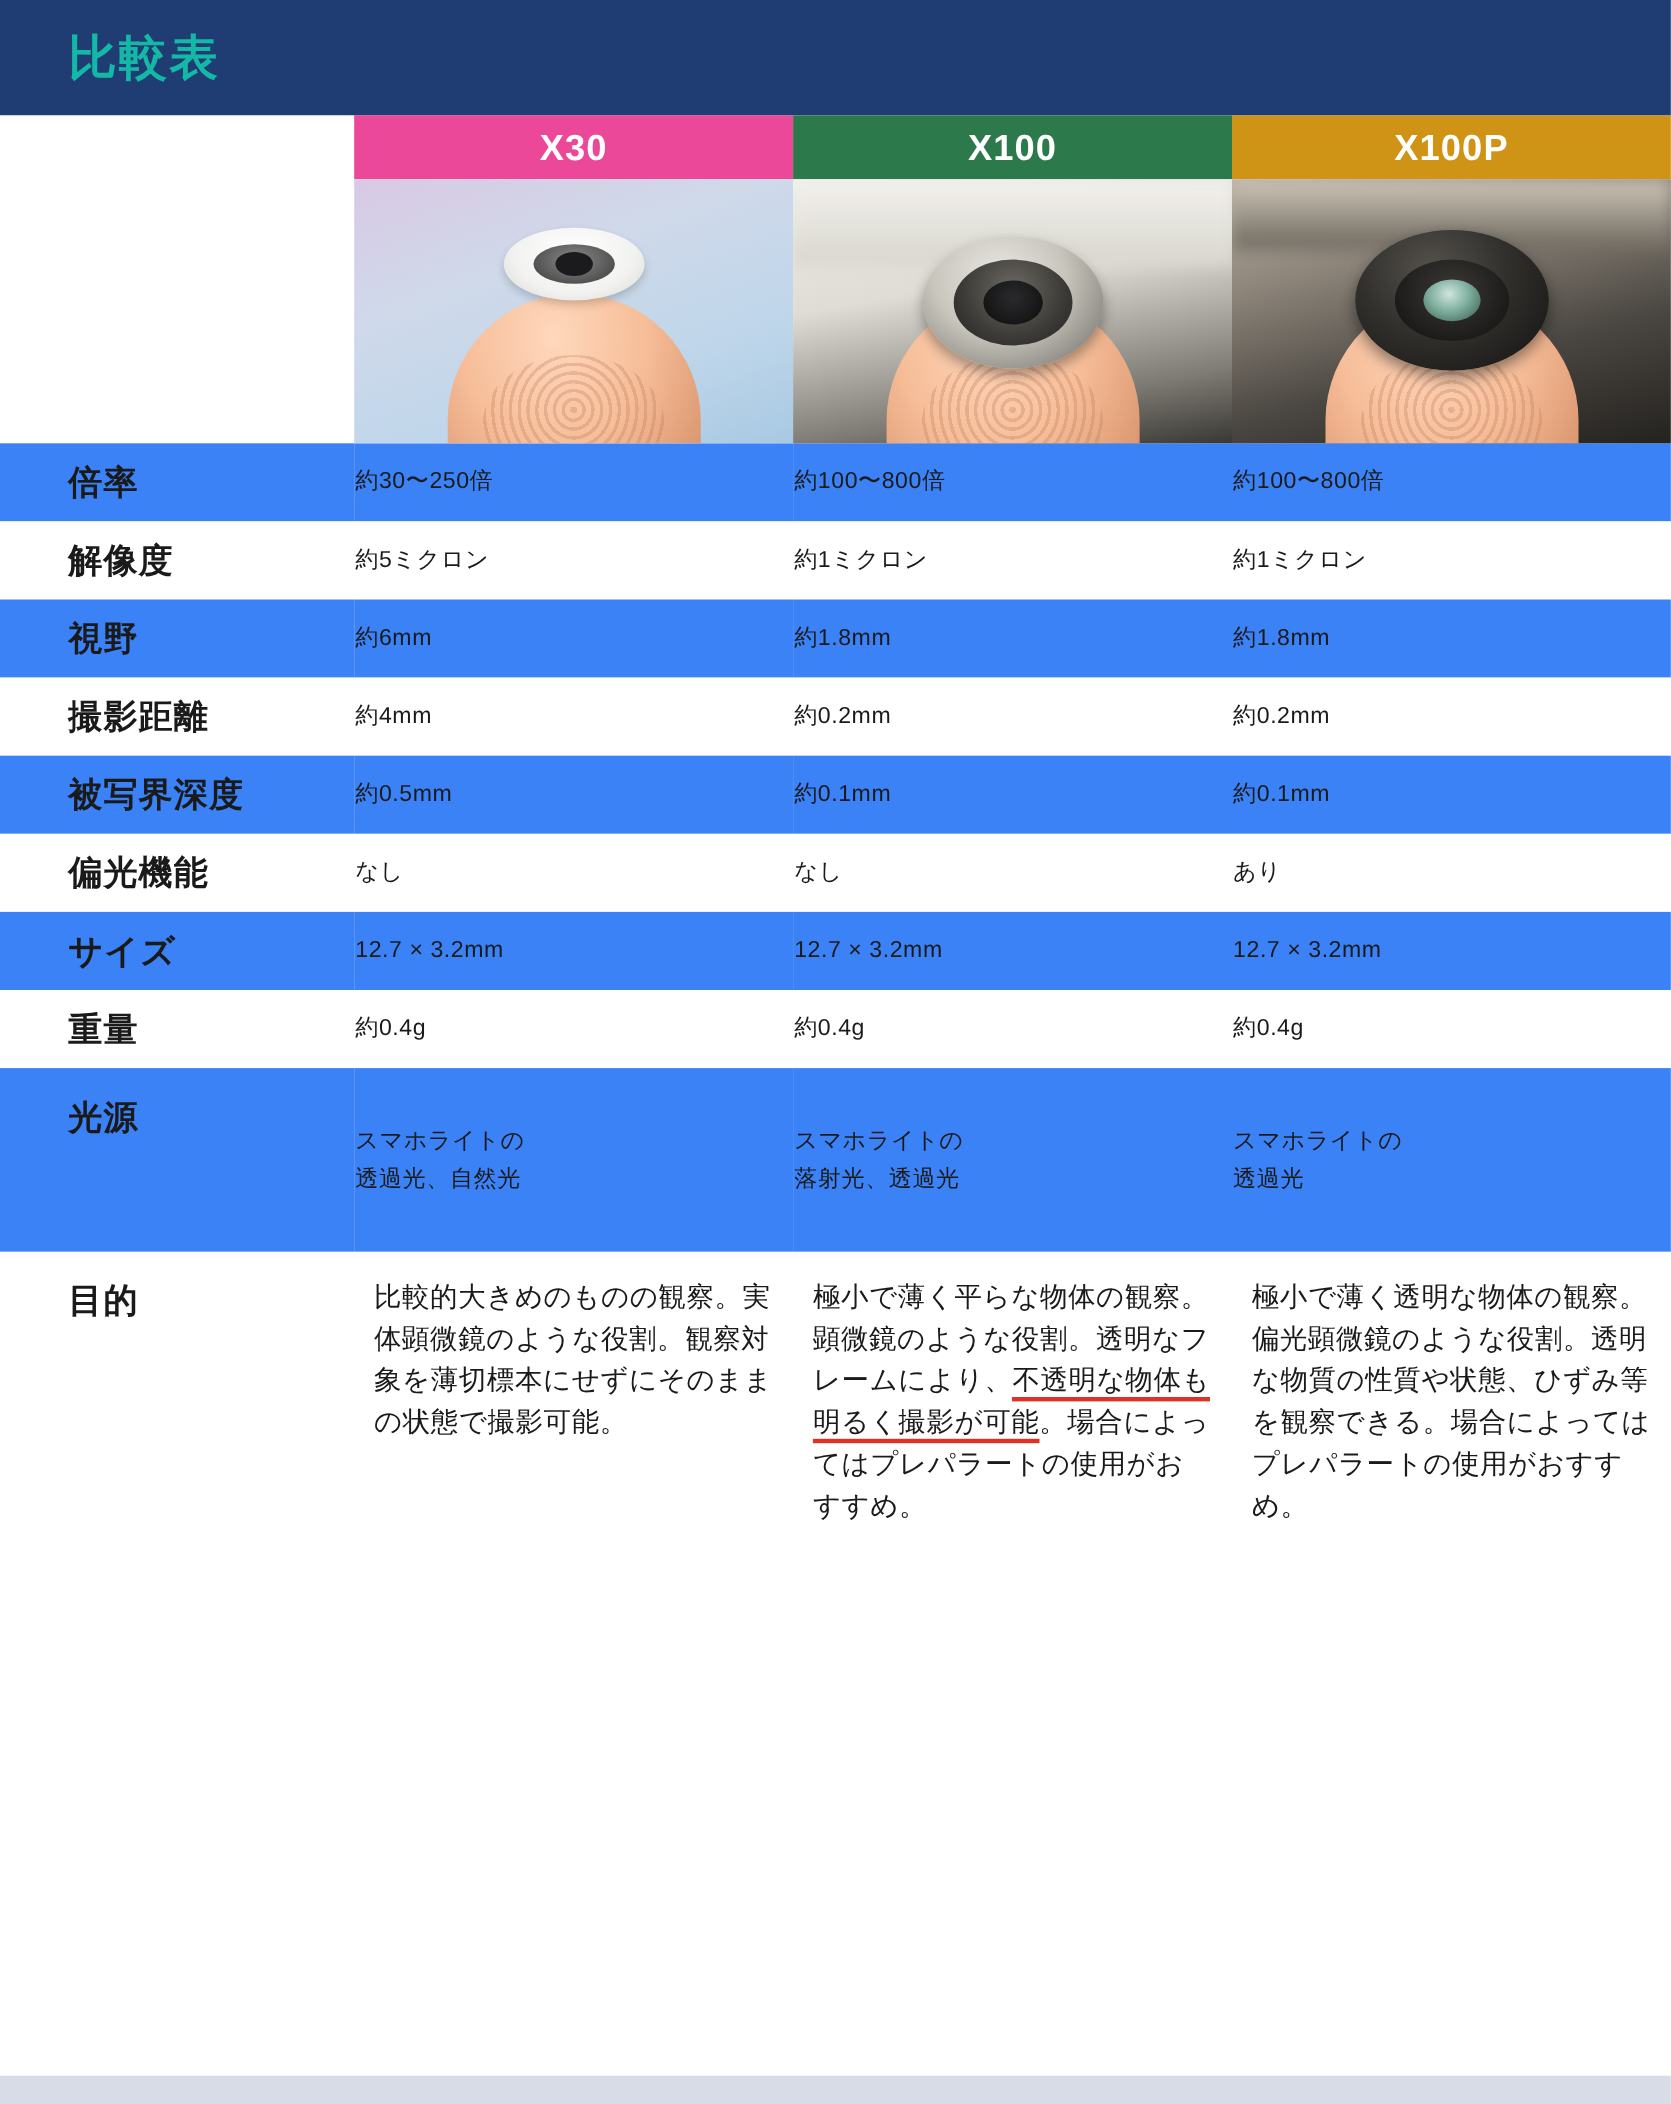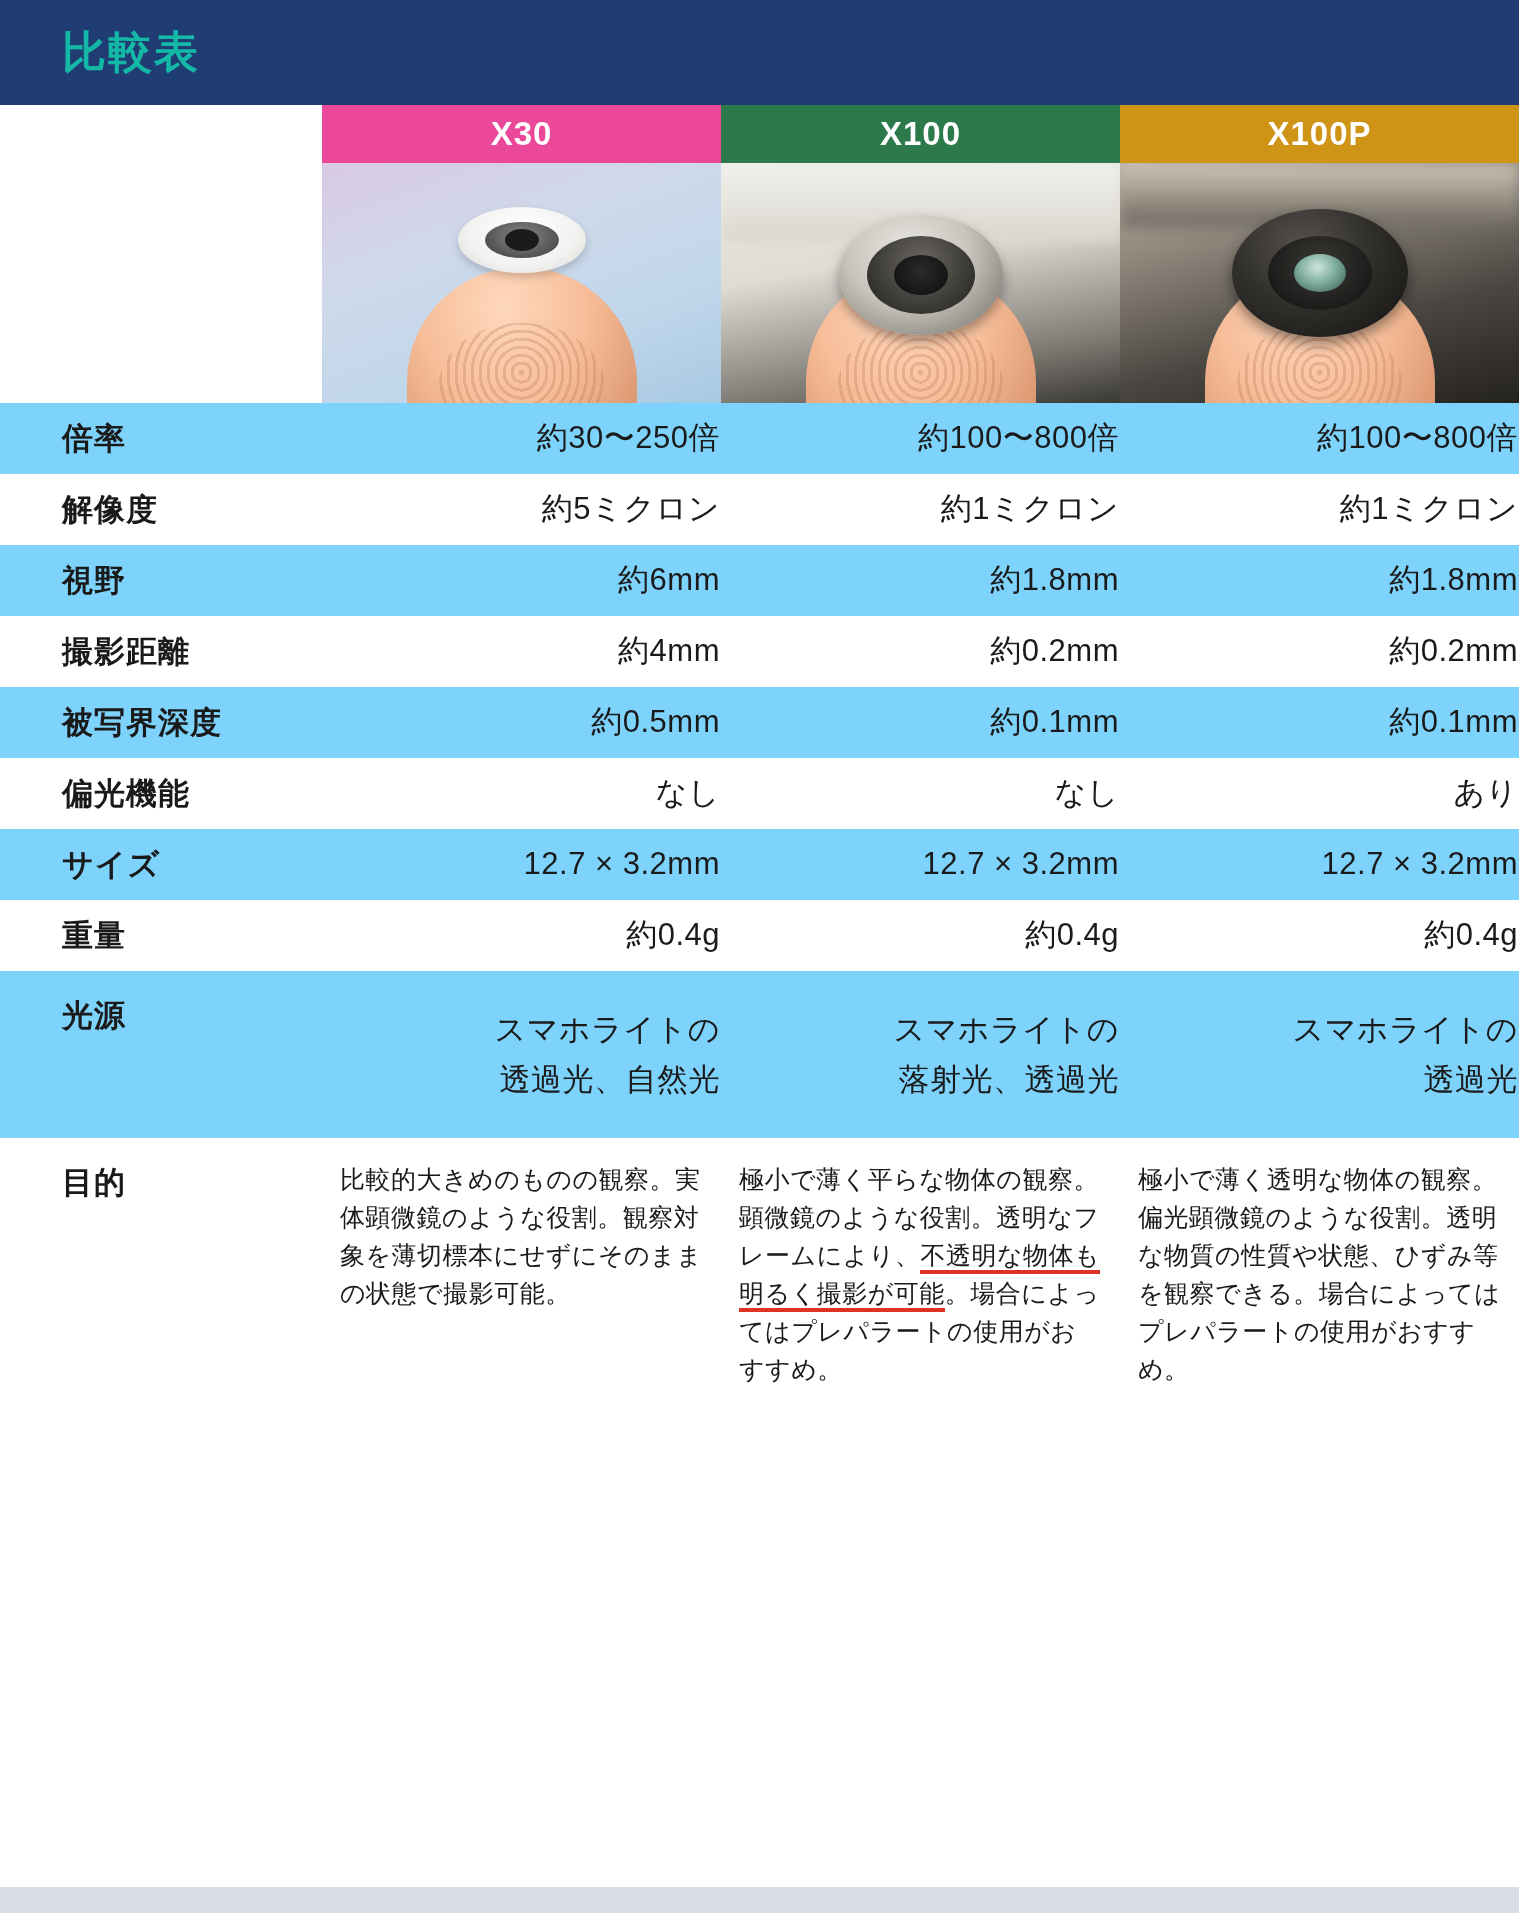--- a/index.html
+++ b/index.html
@@ -167,34 +167,34 @@
   .scene-x100p .lens-ring.core {
     width: 52px; height: 38px;
     background: radial-gradient(ellipse at 45% 35%, #cfe6dd 0%, #7fae9e 45%, #32564b 100%);
   }
   .scene-x100p .blur-top {
     position: absolute; left: 0; top: 0; width: 100%; height: 64px;
     background: linear-gradient(180deg, #cfc7b8 0%, #6d675e 100%);
     filter: blur(7px);
   }
 
-  tr.row-shade td { background: #7dd3fc; }
+  tr.row-shade td { background: #3b82f6; }
   tr.row-plain td { background: #ffffff; }
 
   td.label {
     font-size: 31px;
     font-weight: bold;
     padding: 0 0 0 62px;
     vertical-align: middle;
     letter-spacing: 1px;
     line-height: 1.35;
   }
   td.val {
-    font-size: 31px;
-    text-align: right;
+    font-size: 21px;
+    text-align: left;
     vertical-align: middle;
     line-height: 1.45;
     letter-spacing: 0.5px;
   }
   tr.spec td { height: 69px; }
   tr.light td { height: 143px; }
   tr.light td.val { line-height: 1.6; }
   tr.light td.label, tr.purpose td.label { vertical-align: top; padding-top: 24px; }
 
   tr.purpose td.val {

